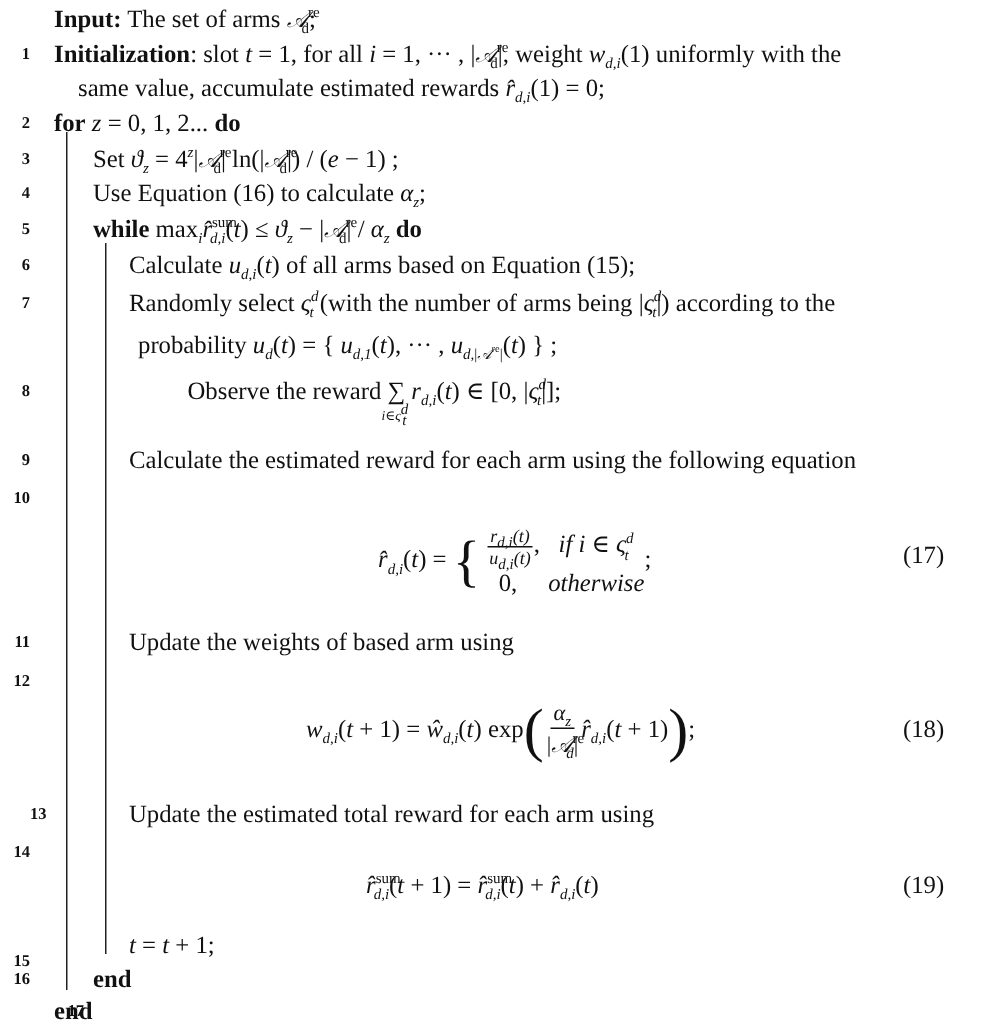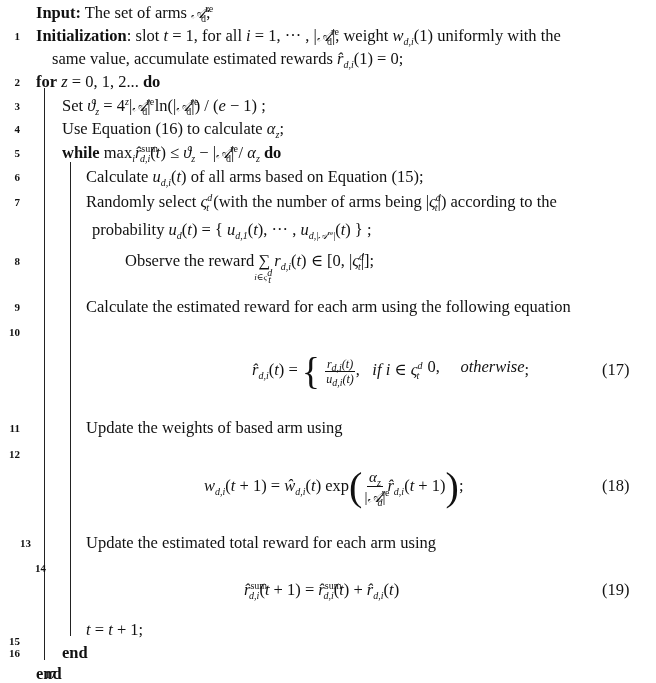--- a/index.html
+++ b/index.html
@@ -10,21 +10,21 @@
   .b { font-weight: bold; }
   .it { font-style: italic; }
   .cal { font-family: "DejaVu Serif", serif; font-style: italic; font-size: 15px; }
   sub, sup { font-size: 10px; line-height: 0; }
   .vbar { position: absolute; width: 1px; background: #222; }
   .eqnum { position: absolute; font-size: 16.5px; line-height: 20px; }
   .frac { display: inline-flex; flex-direction: column; align-items: center; vertical-align: middle; }
   .frac .top { border-bottom: 1px solid #111; padding: 0 2px; font-size: 12px; line-height: 14px; }
   .frac .bot { padding: 0 2px; font-size: 12px; line-height: 14px; }
   .bigbrace { font-size: 38px; line-height: 38px; vertical-align: middle; font-weight: 200; }
-  .cases { display: inline-flex; flex-direction: row; vertical-align: middle; }
+  .cases { display: inline-flex; flex-direction: column; vertical-align: middle; }
   .paren { font-size: 40px; line-height: 40px; vertical-align: middle; font-weight: 200; }
 </style>
 </head>
 <body>
 
 <div class="vbar" style="left:44px; top:88px; height:572px;"></div>
 <div class="vbar" style="left:70px; top:162px; height:474px;"></div>
 
 <div class="line" style="left:36px; top:3px;">
   <span class="b">Input:</span>
@@ -120,21 +120,21 @@
   <span class="it">w</span><sub class="it">d,i</sub>(<span class="it">t</span> + 1) = <span class="it">ŵ</span><sub class="it">d,i</sub>(<span class="it">t</span>) <span>exp</span><span class="paren">(</span><span class="frac">
       <span class="top it" style="font-size:15px; line-height:18px;">α<sub>z</sub></span>
       <span class="bot" style="font-size:15px; line-height:20px;">|<span class="cal">𝒜</span><sup>re</sup><sub style="margin-left:-12px" class="it">d</sub>|</span>
     </span><span class="it">r̂</span><sub class="it">d,i</sub>(<span class="it">t</span> + 1)<span class="paren">)</span>;
 </div>
 <div class="eqnum" style="left:602px; top:476px;">(18)</div>
 
 <div class="num" style="left:0px; top:533px;padding-left:11px;">13</div>
 <div class="line" style="left:86px; top:533px;">Update the estimated total reward for each arm using</div>
 
-<div class="num" style="left:0px; top:558px;padding-left:26px;">14</div>
+<div class="num" style="left:0px; top:558px;">14</div>
 <div class="line" style="left:244px; top:580px;">
   <span class="it">r̂</span><sup>sum</sup><sub class="it" style="margin-left:-18px">d,i</sub>(<span class="it">t</span> + 1) = <span class="it">r̂</span><sup>sum</sup><sub class="it" style="margin-left:-18px">d,i</sub>(<span class="it">t</span>) + <span class="it">r̂</span><sub class="it">d,i</sub>(<span class="it">t</span>)
 </div>
 <div class="eqnum" style="left:602px; top:580px;">(19)</div>
 
 <div class="num" style="left:0px; top:620px;margin-top:11px;">15</div>
 <div class="line" style="left:86px; top:620px;">
   <span class="it">t</span> = <span class="it">t</span> + 1;
 </div>
 

